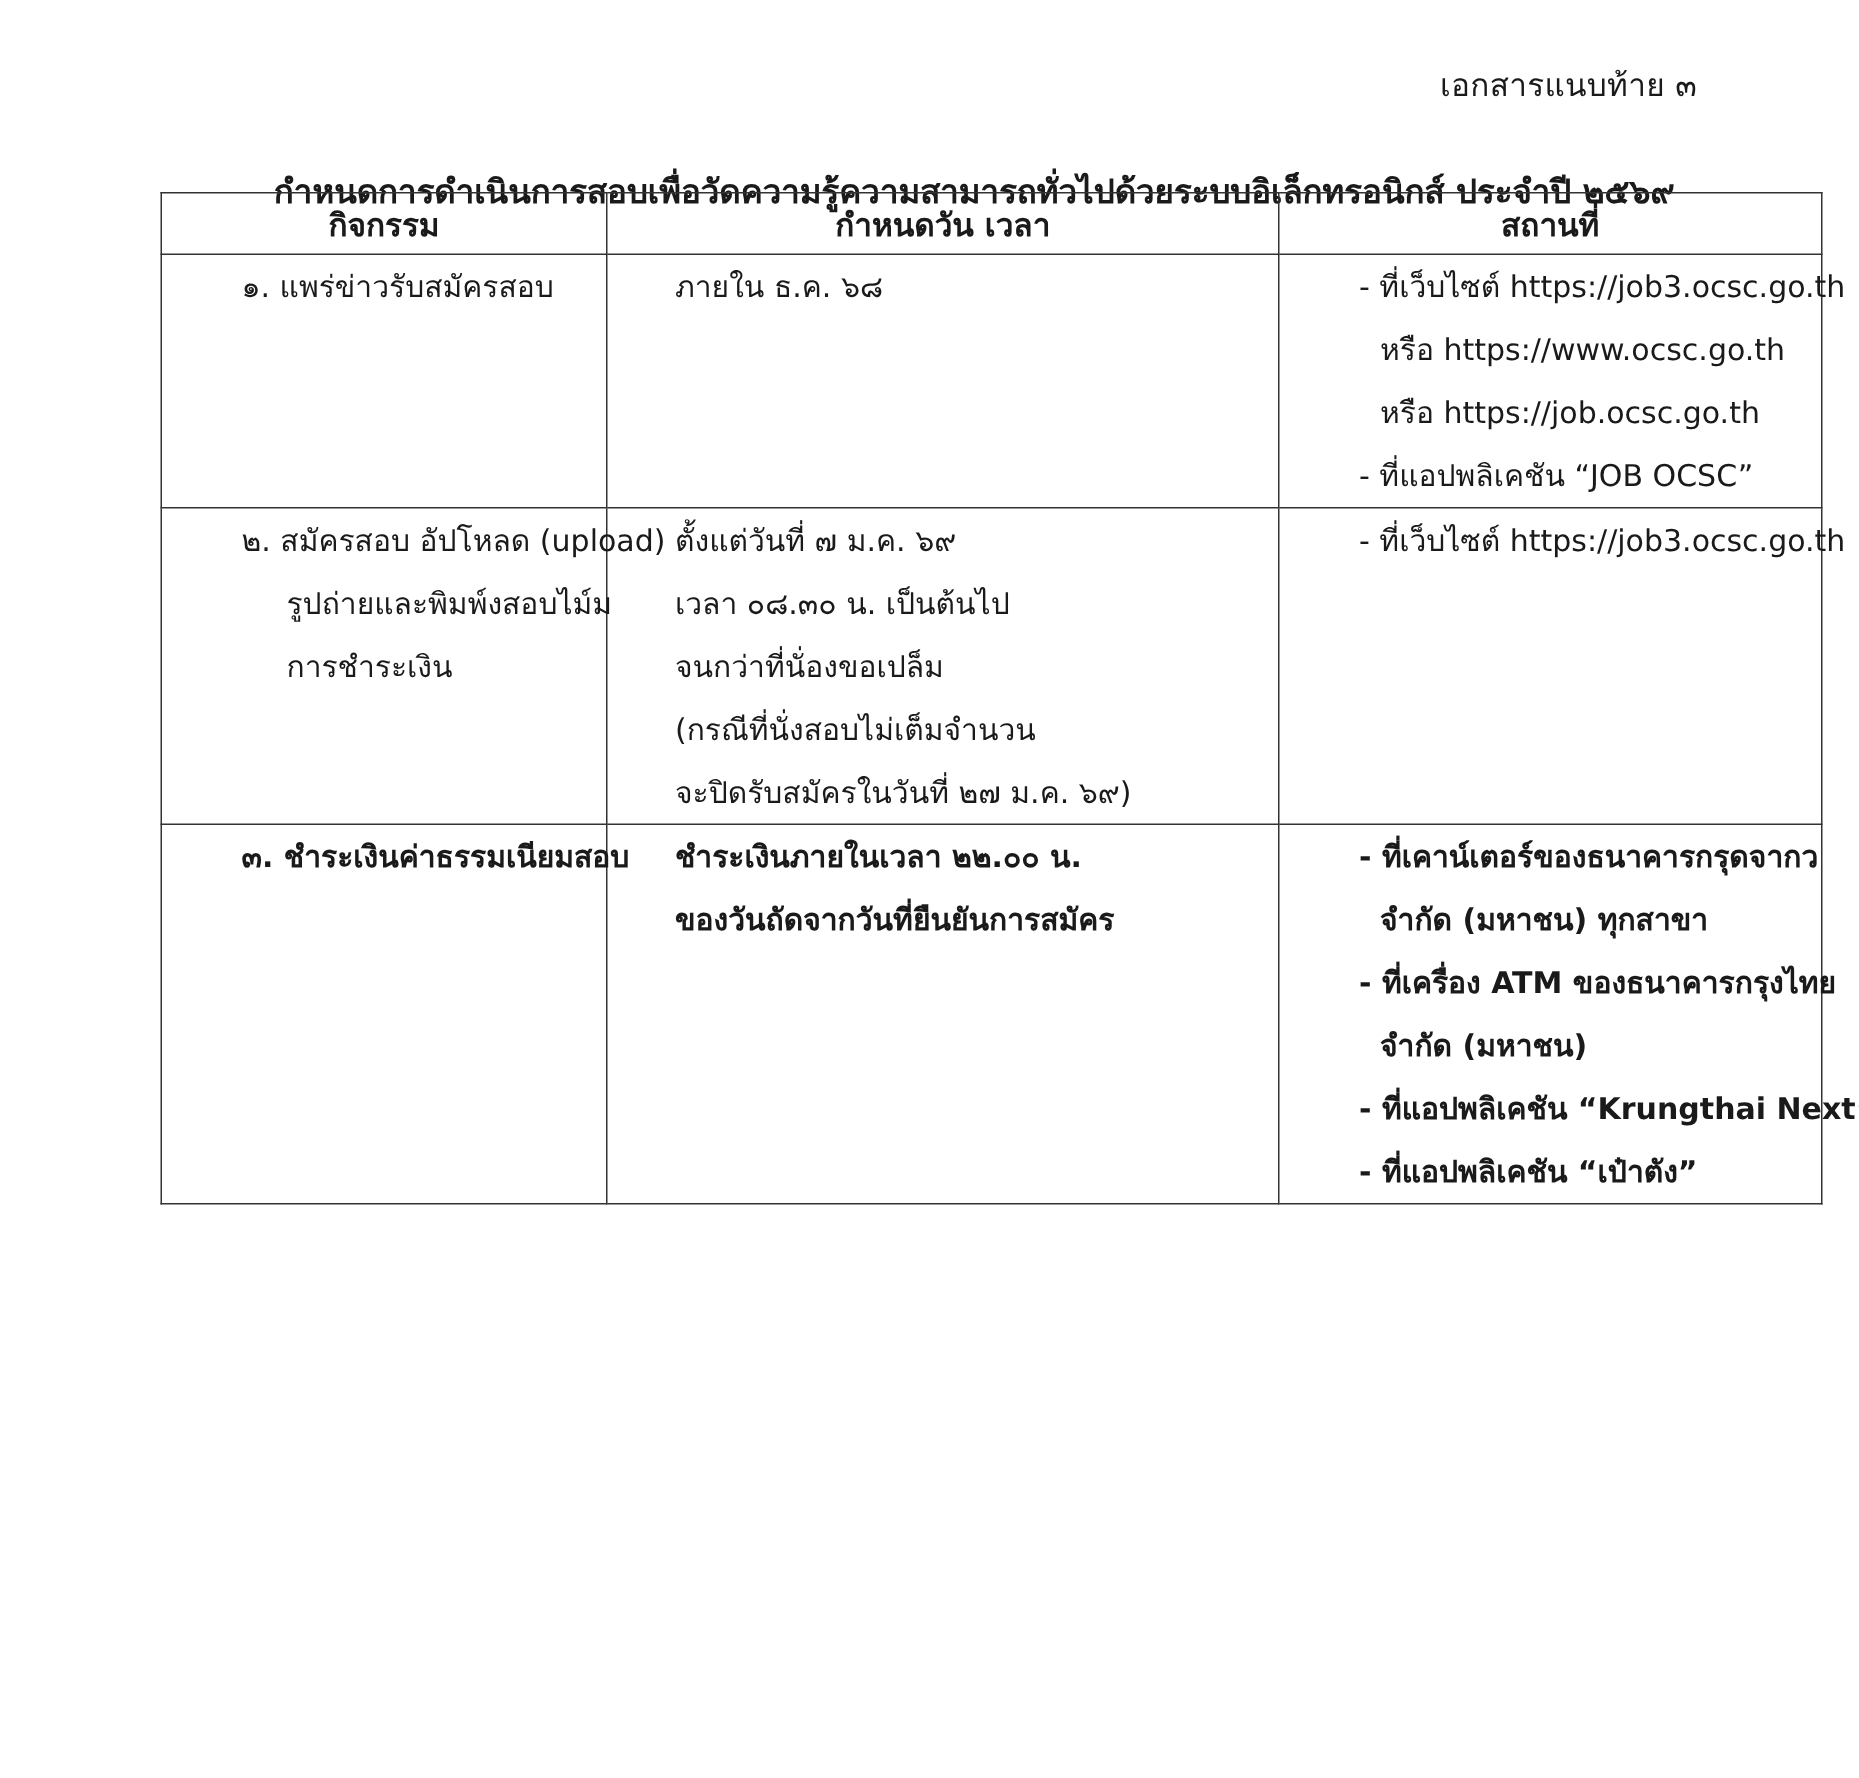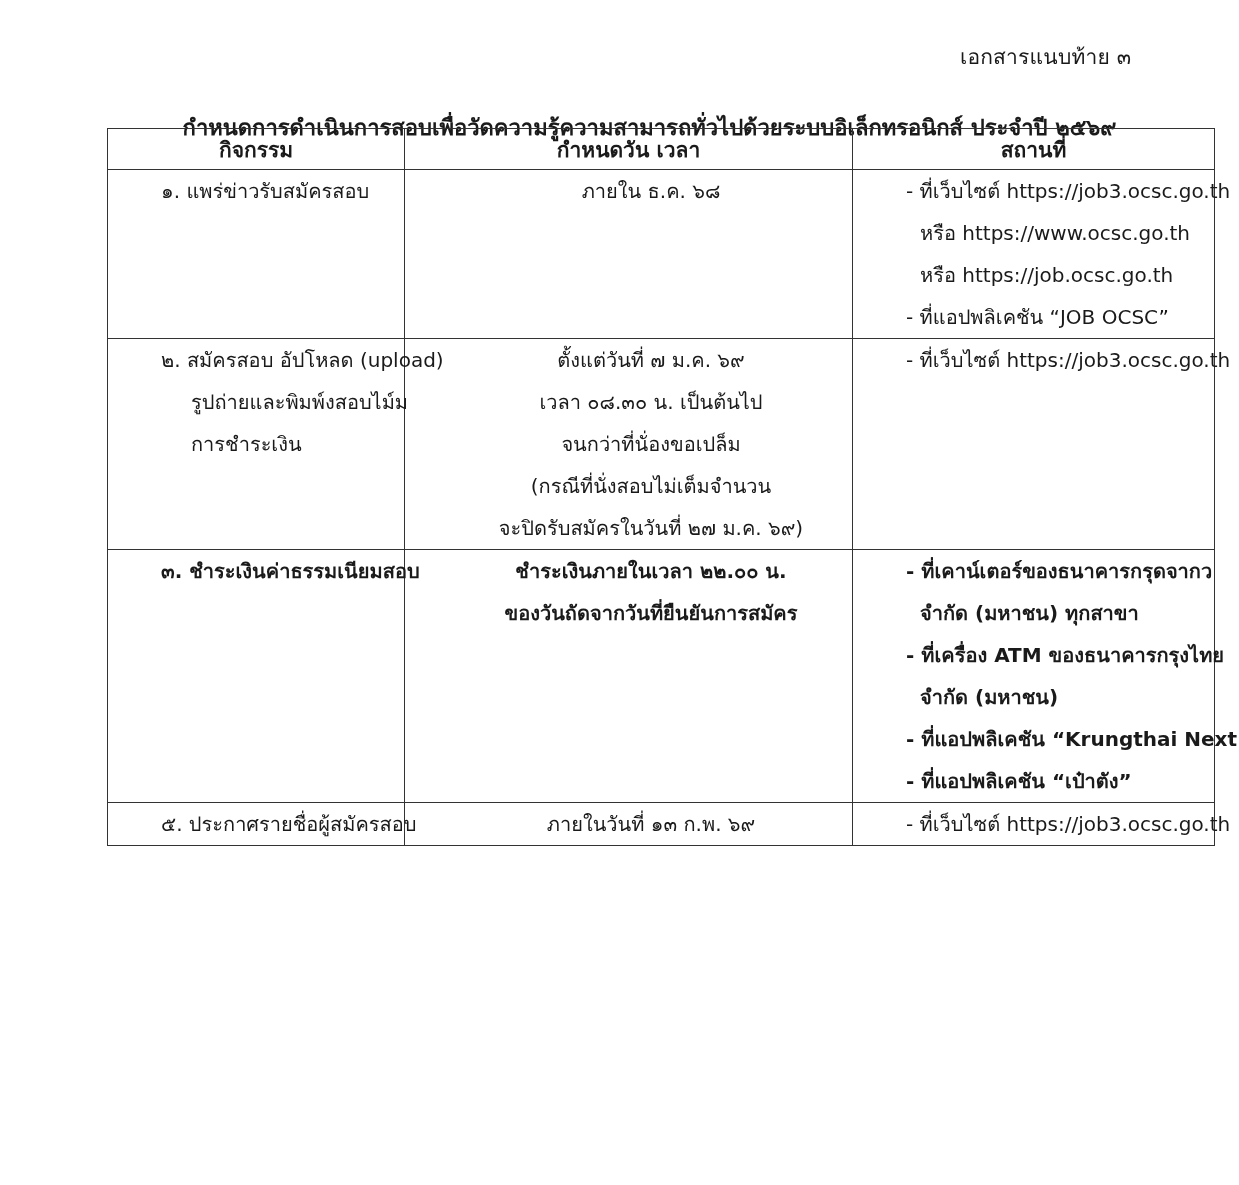--- a/index.html
+++ b/index.html
@@ -29,21 +29,21 @@
   table.sched th {
     font-weight: bold; height: 40px; vertical-align: middle; text-align: center;
     font-size: 21px;
   }
   col.c1 { width: 297px; }
   col.c2 { width: 448px; }
   col.c3 { width: 362px; }
   .line { height: 42px; line-height: 42px; white-space: nowrap; margin-left: 45px; }
   .act .line { padding-left: 8px; }
   .act .line.cont { padding-left: 38px; }
-  .date .line { text-align: center; }
+  .date .line { text-align: left; }
   .loc .line { padding-left: 8px; }
   .loc .line.cont { padding-left: 22px; }
   tr.r1 td { height: 168px; }
   tr.r2 td { height: 210px; }
   tr.r3 td { height: 252px; font-weight: bold; }
   tr.r4 td { height: 43px; }
   tr.r5 td { height: 42px; }
   tr.r6 td { height: 168px; }
 </style>
 </head>
@@ -107,25 +107,14 @@
       </td>
       <td class="loc">
         <div class="line">- ที่เคาน์เตอร์ของธนาคารกรุดจากว</div>
         <div class="line cont">จำกัด (มหาชน) ทุกสาขา</div>
         <div class="line">- ที่เครื่อง ATM ของธนาคารกรุงไทย</div>
         <div class="line cont">จำกัด (มหาชน)</div>
         <div class="line">- ที่แอปพลิเคชัน “Krungthai Next”</div>
         <div class="line">- ที่แอปพลิเคชัน “เป๋าตัง”</div>
       </td>
     </tr>
-    <tr class="r5">
-      <td class="act">
-        <div class="line">๕. ประกาศรายชื่อผู้สมัครสอบ</div>
-      </td>
-      <td class="date">
-        <div class="line">ภายในวันที่ ๑๓ ก.พ. ๖๙</div>
-      </td>
-      <td class="loc">
-        <div class="line">- ที่เว็บไซต์ https://job3.ocsc.go.th</div>
-      </td>
-    </tr>
   </tbody>
 </table>
 
 </body></html>

